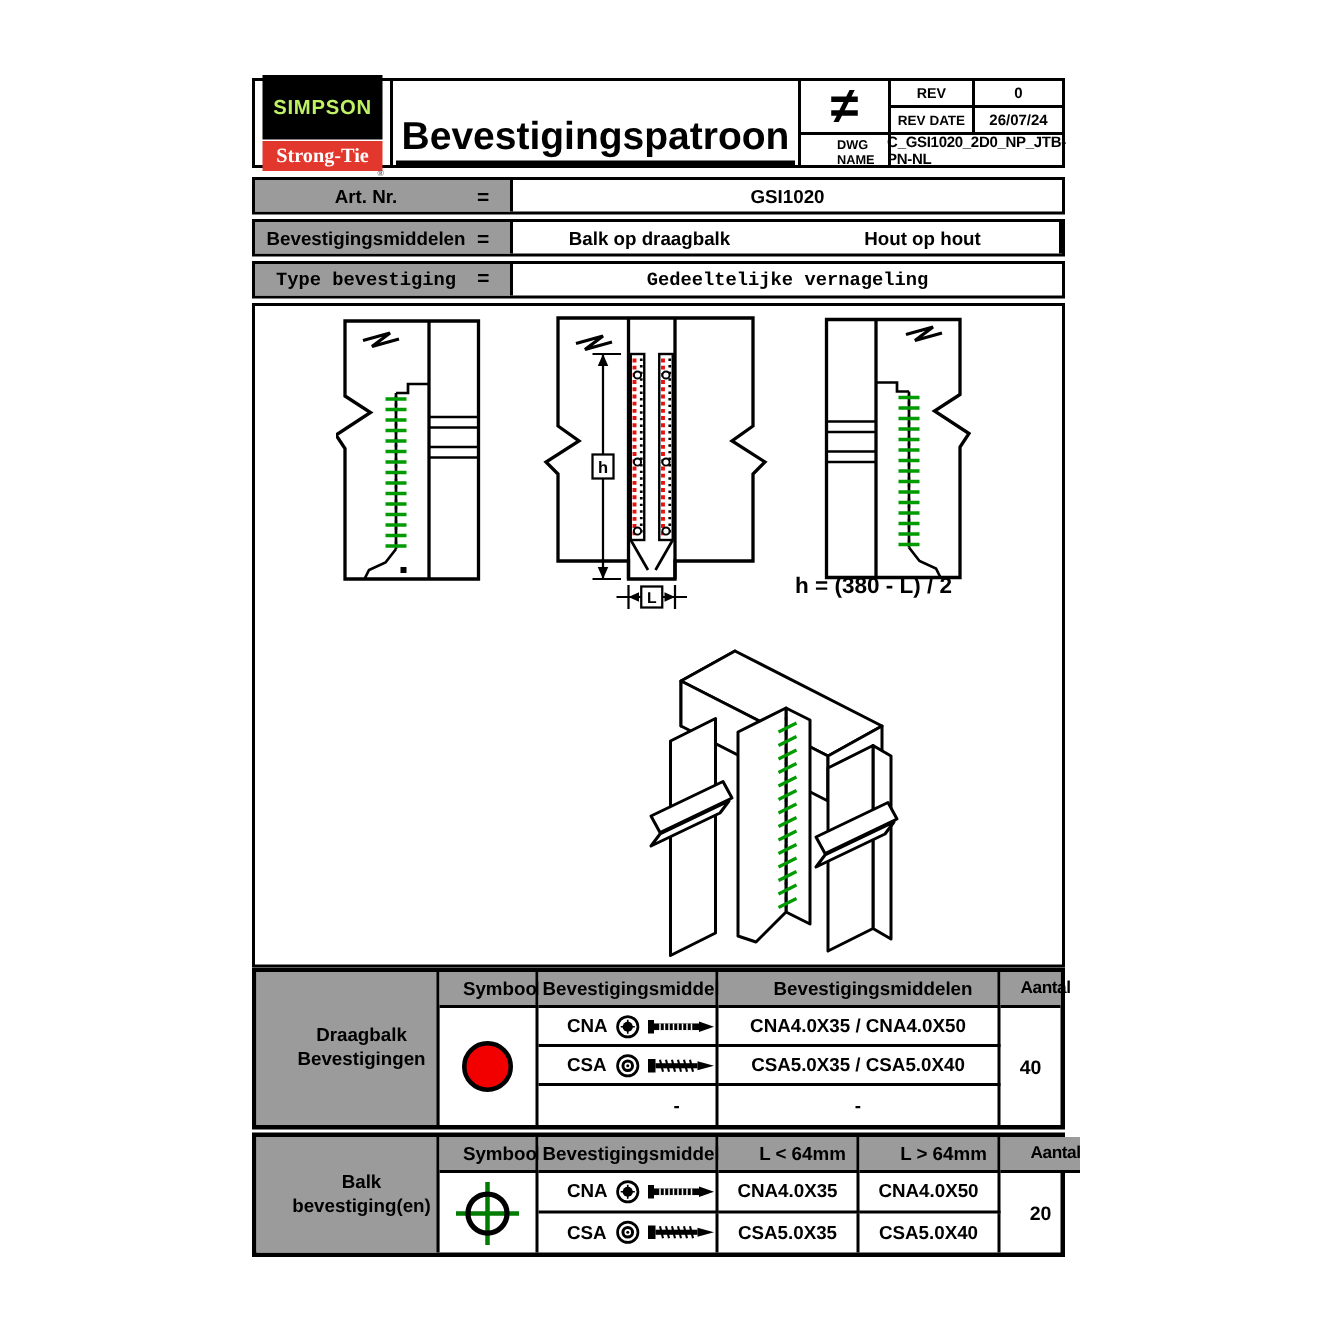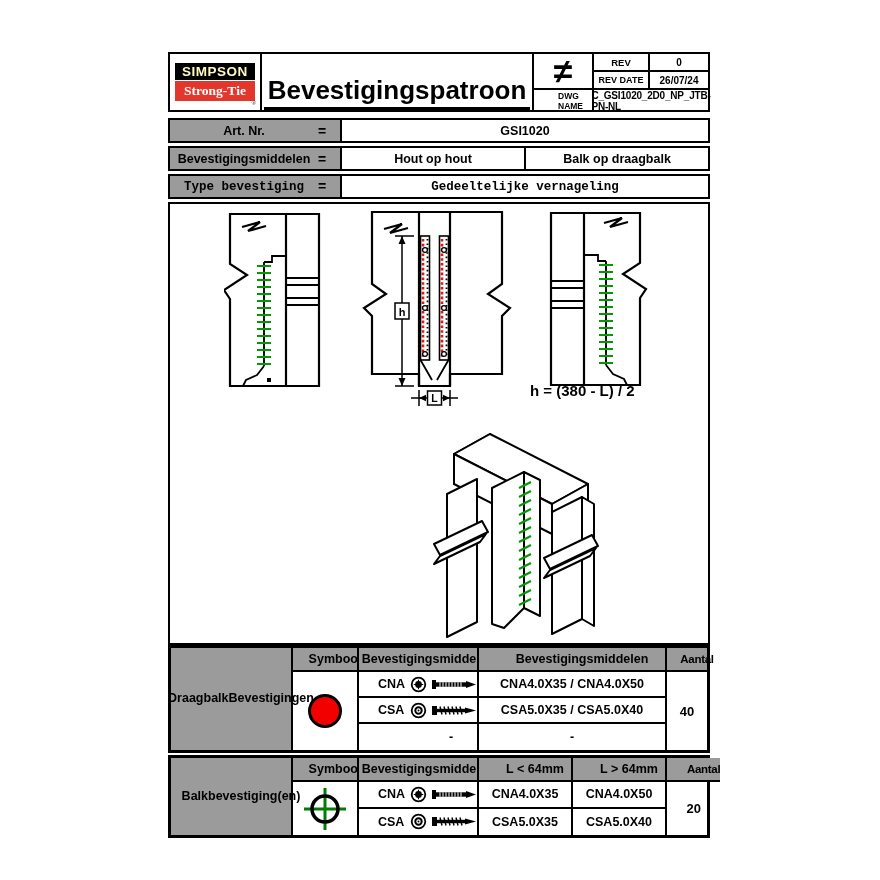--- a/index.html
+++ b/index.html
@@ -3,21 +3,21 @@
 <meta charset="utf-8">
 <style>
   html,body{margin:0;padding:0;background:#fff;}
   .page{position:relative;width:880px;height:880px;background:#fff;font-family:"Liberation Sans",sans-serif;color:#000;overflow:hidden;}
   .doc{position:absolute;left:168px;top:52px;width:542px;height:786px;}
   *{box-sizing:border-box;}
 
   
   .hdr{position:absolute;left:0;top:0;width:542px;height:60px;border:2.5px solid #000;display:flex;background:#fff;}
   .logo-cell{width:92px;border-right:2px solid #000;padding:4px 5px;display:flex;flex-direction:column;justify-content:center;gap:1px;}
-  .logo-black{background:#000;color:#fef9c3;font-weight:bold;font-size:13.5px;text-align:center;padding:1px 0;letter-spacing:.5px;}
+  .logo-black{background:#000;color:#bef264;font-weight:bold;font-size:13.5px;text-align:center;padding:14px 0;letter-spacing:.5px;}
   .logo-red{background:#e2372d;color:#fff;font-weight:bold;font-size:13.5px;text-align:center;padding:2px 0;font-family:"Liberation Serif",serif;position:relative;}
   .logo-reg{position:absolute;right:-1px;bottom:-5px;font-size:6px;color:#555;}
   .title-cell{flex:1;display:flex;align-items:flex-end;justify-content:center;}
   .title{font-size:26px;font-weight:bold;border-bottom:3px solid #000;padding:0 4px 1px;white-space:nowrap;}
   .rev-block{width:176px;border-left:2px solid #000;display:grid;grid-template-columns:60px 56px 1fr;grid-template-rows:18px 18px 1fr;}
   .rb{display:flex;align-items:center;justify-content:center;font-weight:bold;}
   .neq{grid-column:1;grid-row:1/3;border-right:2px solid #000;border-bottom:2px solid #000;font-size:34px;font-weight:900;line-height:1;}
   .rev-l{grid-column:2;grid-row:1;border-right:2px solid #000;border-bottom:2px solid #000;font-size:9.5px;}
   .rev-v{grid-column:3;grid-row:1;border-bottom:2px solid #000;font-size:10px;}
   .rvd-l{grid-column:2;grid-row:2;border-right:2px solid #000;border-bottom:2px solid #000;font-size:9px;}
@@ -39,21 +39,21 @@
   .formula{position:absolute;left:360px;top:178px;font-size:15px;font-weight:bold;white-space:nowrap;}
 
   
   .tbl{position:absolute;left:0;width:542px;border:3px solid #000;display:grid;background:#fff;}
   .t1{top:593px;height:108px;grid-template-columns:122px 66px 120px 1fr 40px;grid-template-rows:24px 1fr 1fr 1fr;}
   .t2{top:703px;height:83px;grid-template-columns:122px 66px 120px 94px 94px 1fr;grid-template-rows:24px 1fr 1fr;}
   .c{display:flex;align-items:center;justify-content:center;font-weight:bold;font-size:12.5px;}
   .gray{background:#9b9b9b;padding-left:20px;}
   .br{border-right:2.5px solid #000;}
   .bb{border-bottom:2.5px solid #000;}
-  .tlabel{line-height:1.25;}
+  .tlabel{flex-direction:column;line-height:1.25;}
   .th{font-size:12.5px;}
   .th-sm{font-size:11.5px;letter-spacing:-.3px;}
   .fast{justify-content:flex-end;gap:4px;padding-left:10px;}
   .fast .code{font-size:12.5px;font-weight:bold;width:28px;}
   .sym-red{width:34px;height:34px;border-radius:50%;background:#f20000;border:3px solid #000;}
 </style>
 </head>
 <body>
 
 <div class="page">
@@ -83,22 +83,22 @@
           <span class="lt">Art. Nr.</span>
           <span class="eq">=</span>
         </div>
     <div class="ival">GSI1020</div>
   </div>
   <div class="irow" style="top:94px;">
     <div class="ilabel">
           <span class="lt">Bevestigingsmiddelen</span>
           <span class="eq">=</span>
         </div>
+    <div class="ival">Balk op draagbalk</div>
     <div class="ival split">Hout op hout</div>
-    <div class="ival">Balk op draagbalk</div>
   </div>
   <div class="irow" style="top:122px;font-family:Liberation Mono, monospace;">
     <div class="ilabel">
           <span class="lt">Type bevestiging</span>
           <span class="eq">=</span>
         </div>
     <div class="ival">Gedeeltelijke vernageling</div>
   </div>
 
   <div class="draw">

